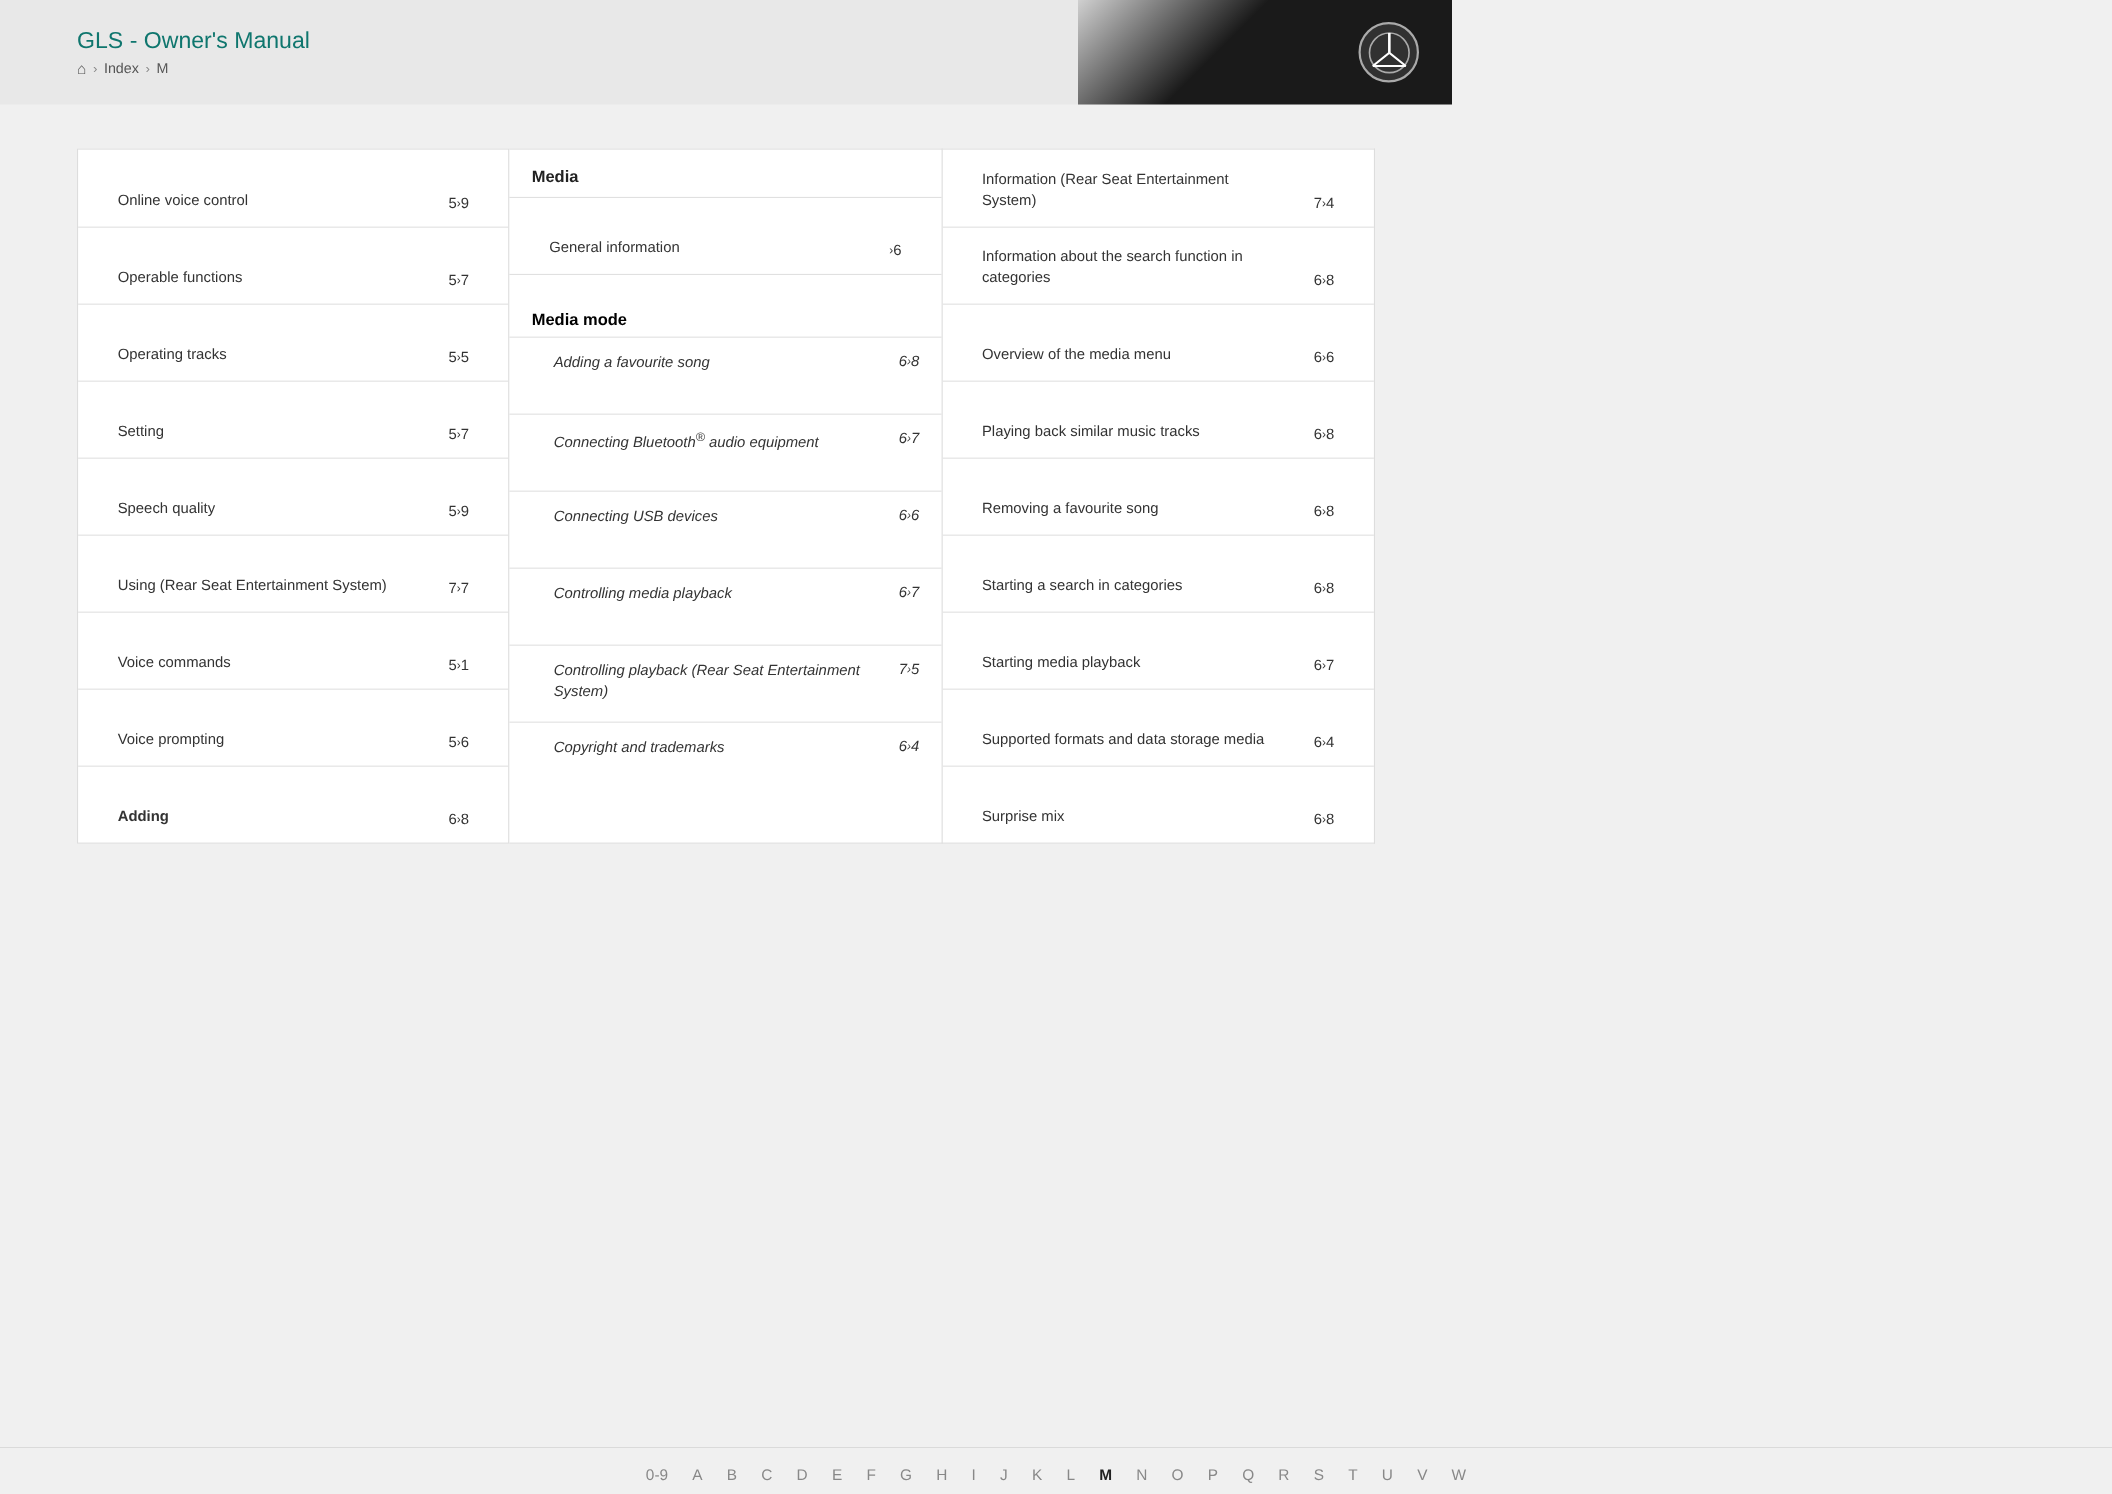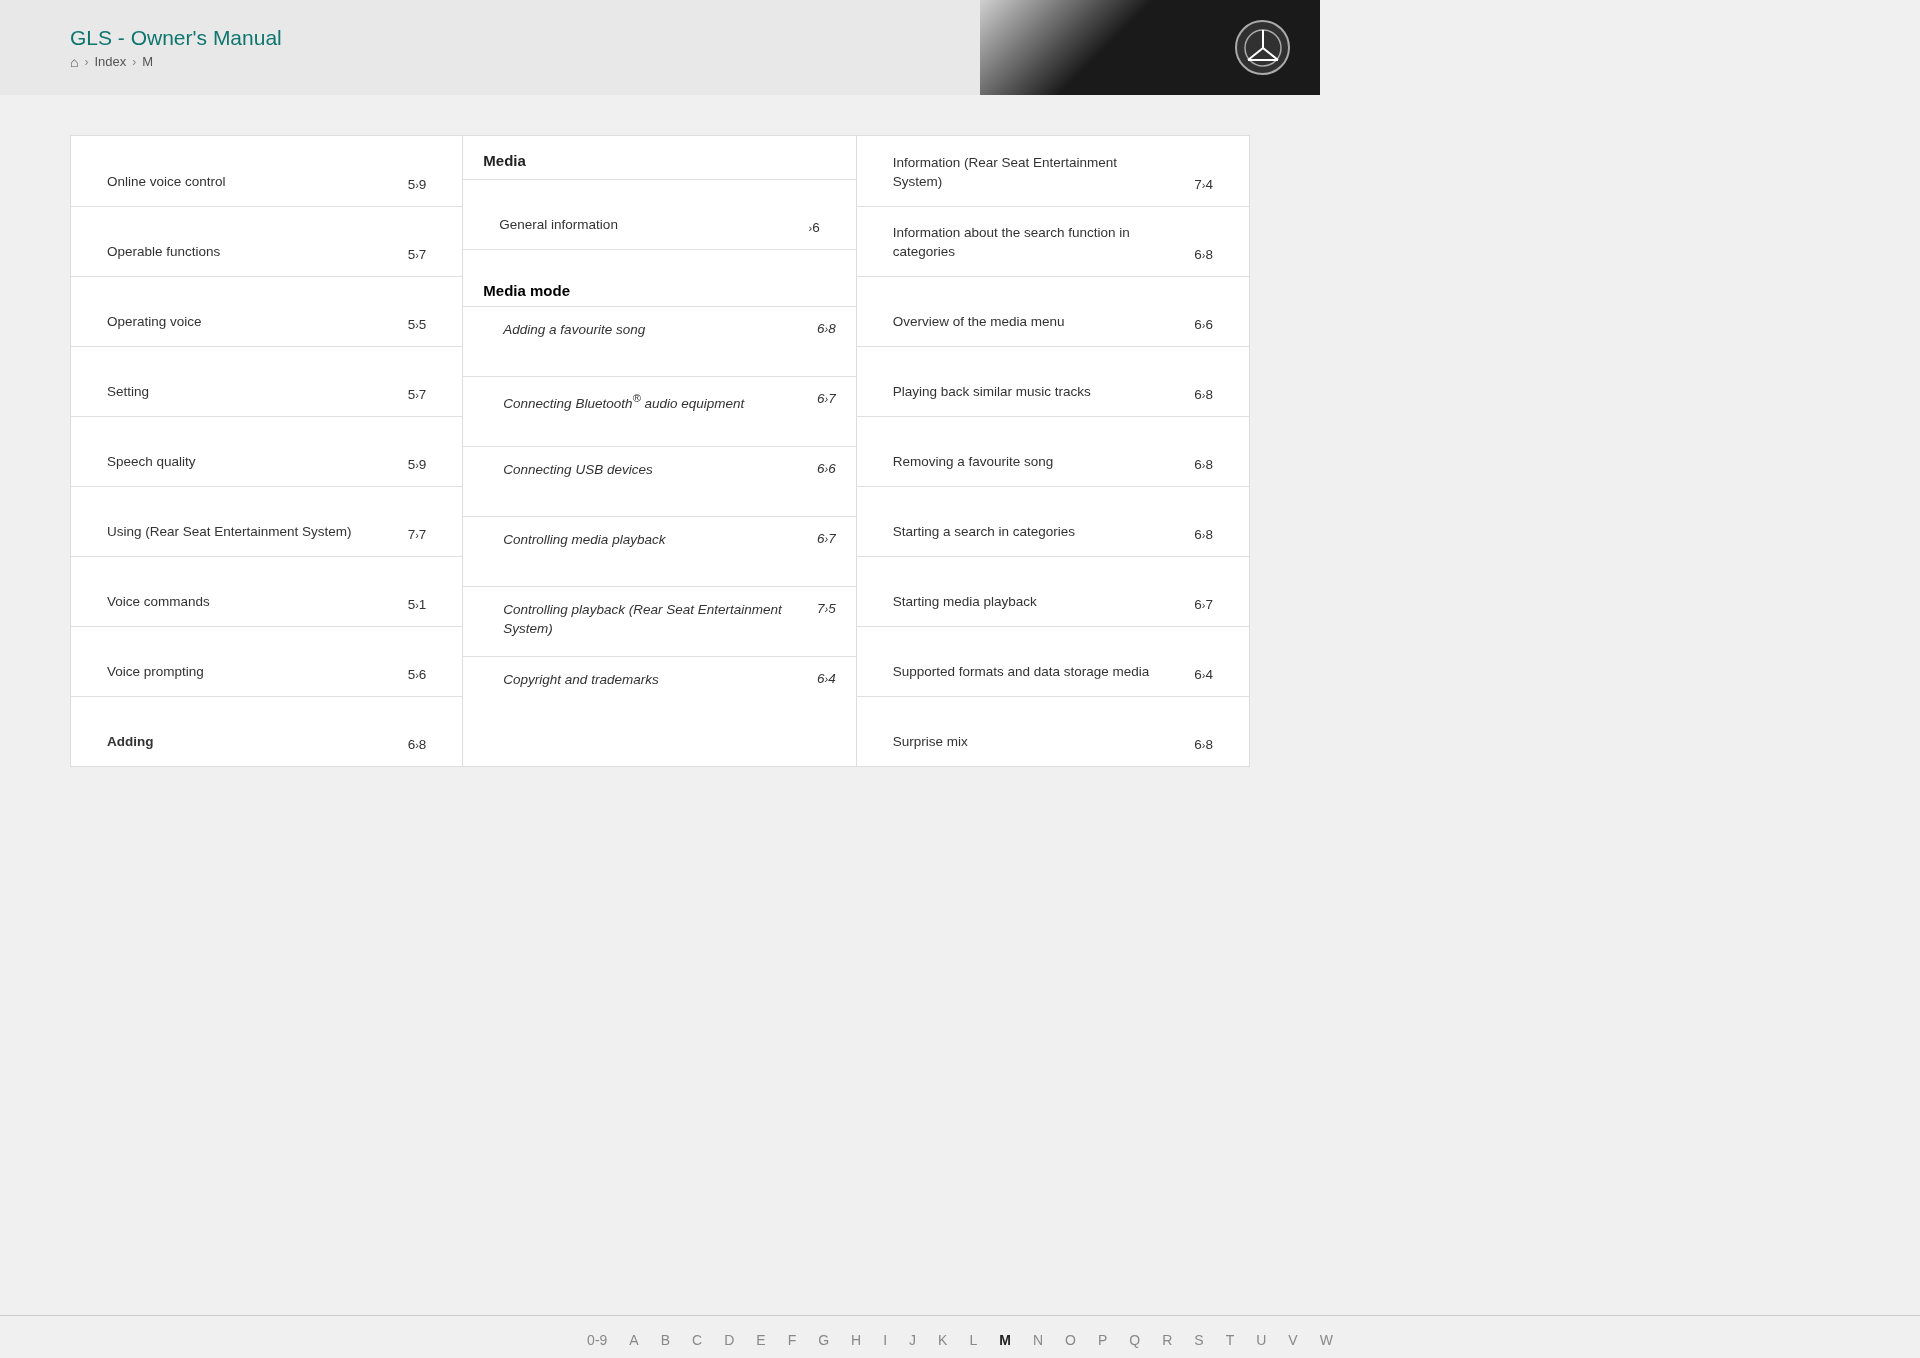--- a/index.html
+++ b/index.html
@@ -205,21 +205,21 @@
 
       <div class="entry">
         <span class="entry-text">Online voice control</span>
         <span class="entry-page">5<span class="arrow-icon">›</span>9</span>
       </div>
       <div class="entry">
         <span class="entry-text">Operable functions</span>
         <span class="entry-page">5<span class="arrow-icon">›</span>7</span>
       </div>
       <div class="entry">
-        <span class="entry-text">Operating voice</span>
+        <span class="entry-text">Operating tracks</span>
         <span class="entry-page">5<span class="arrow-icon">›</span>5</span>
       </div>
       <div class="entry">
         <span class="entry-text">Setting</span>
         <span class="entry-page">5<span class="arrow-icon">›</span>7</span>
       </div>
       <div class="entry">
         <span class="entry-text">Speech quality</span>
         <span class="entry-page">5<span class="arrow-icon">›</span>9</span>
       </div>

